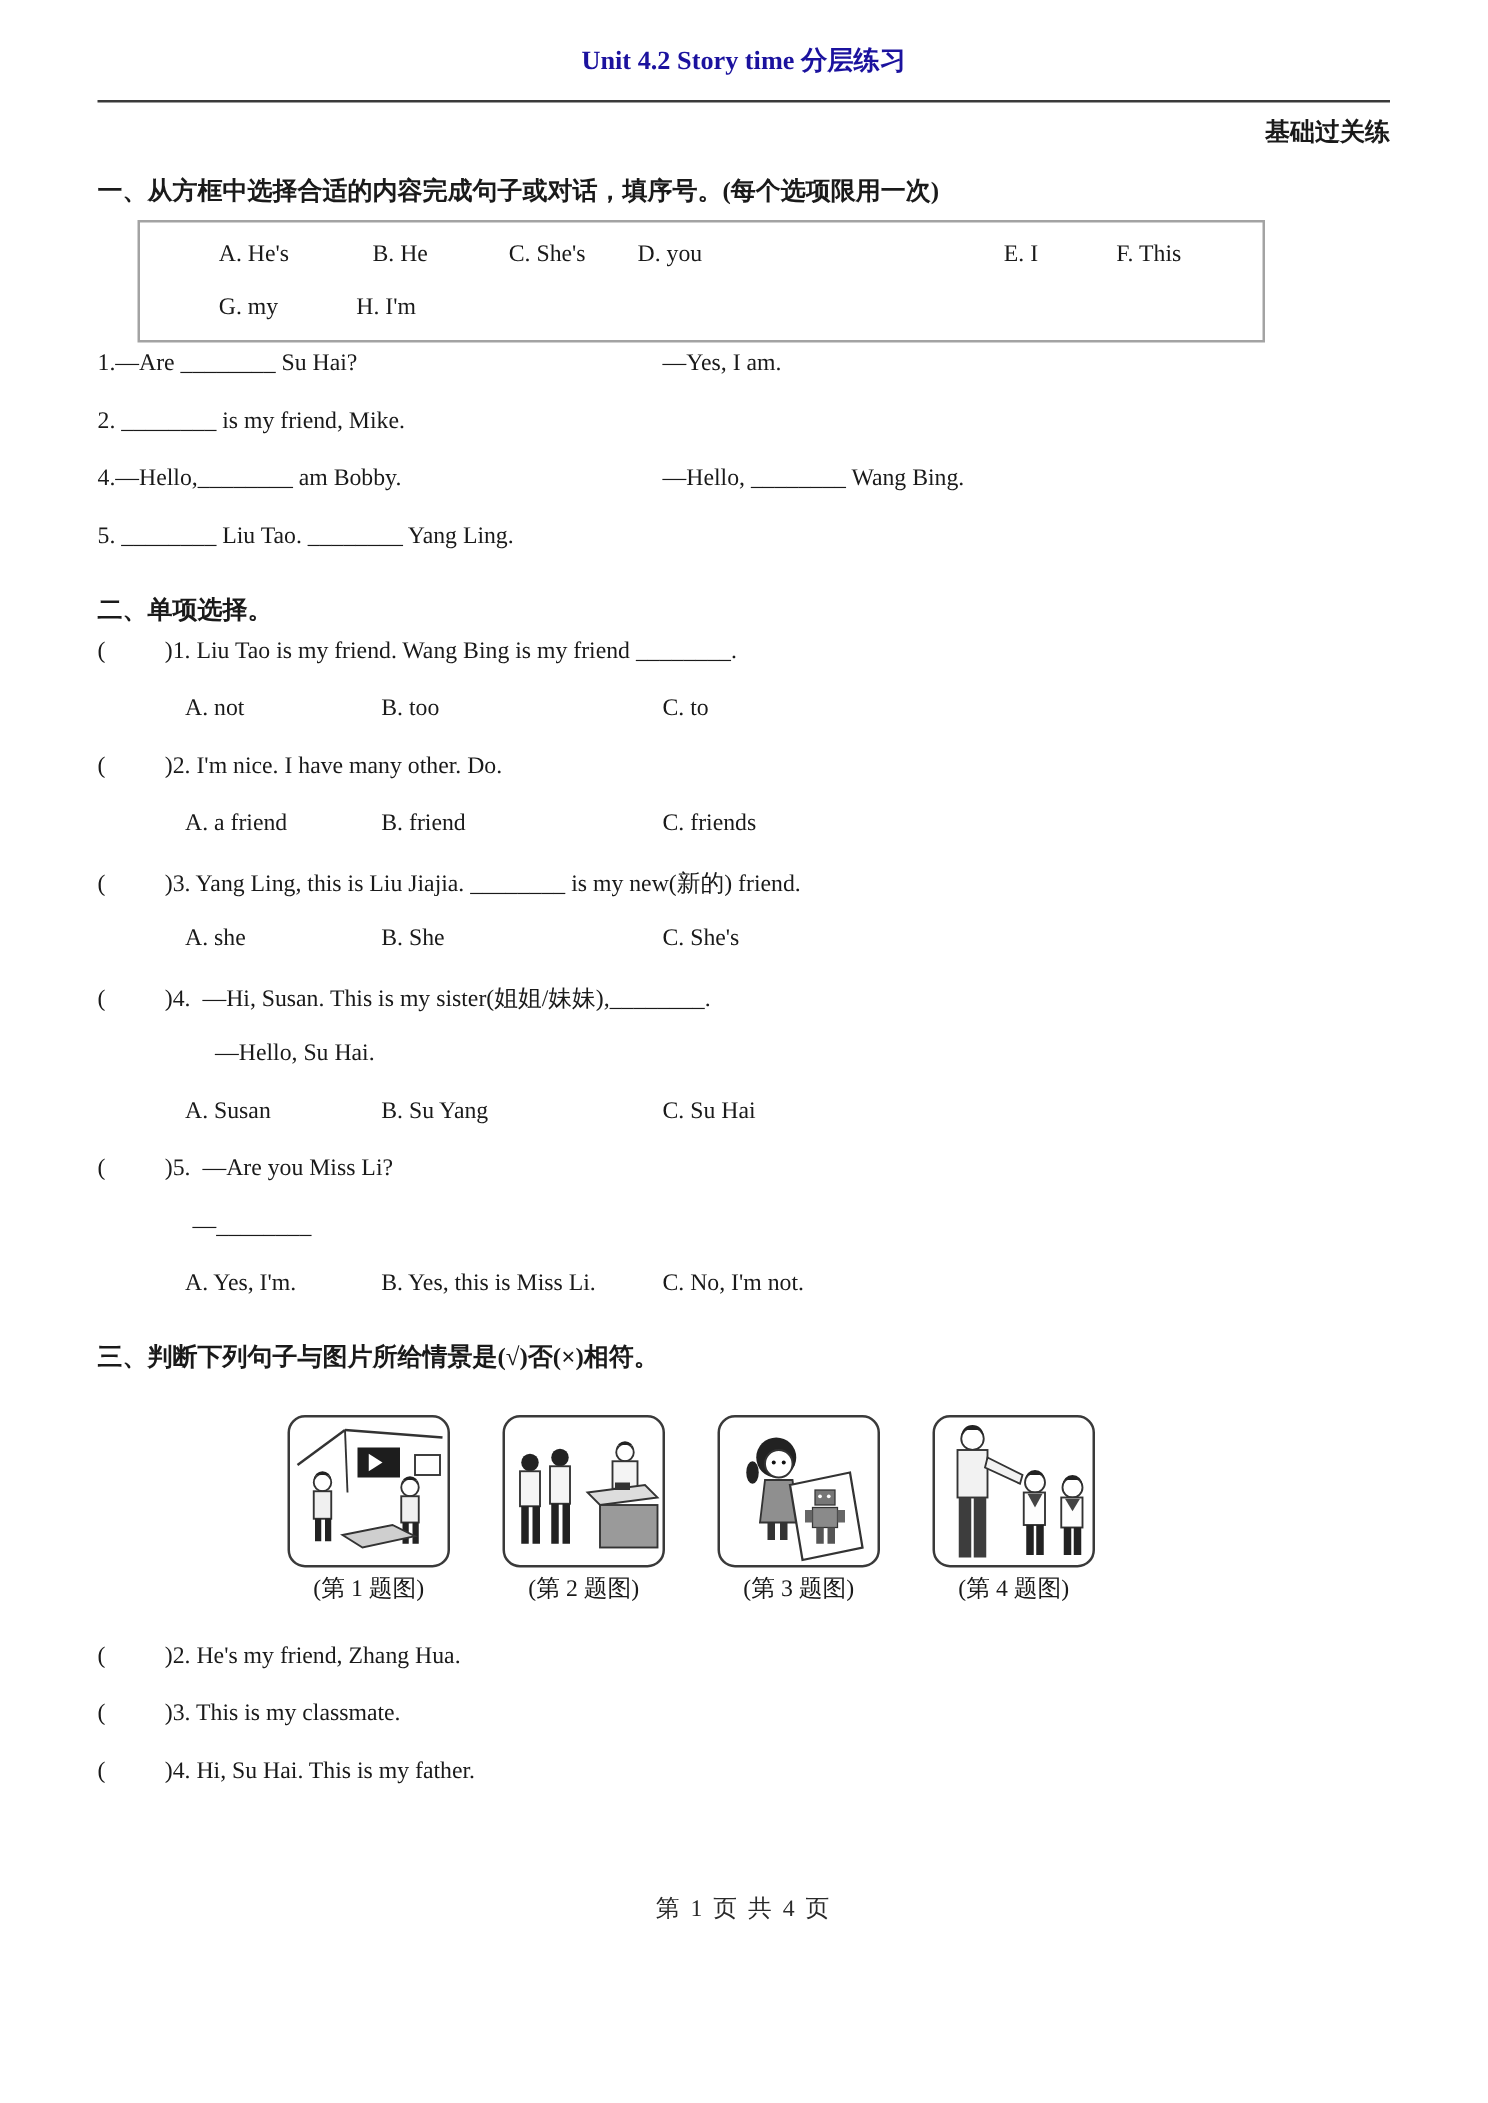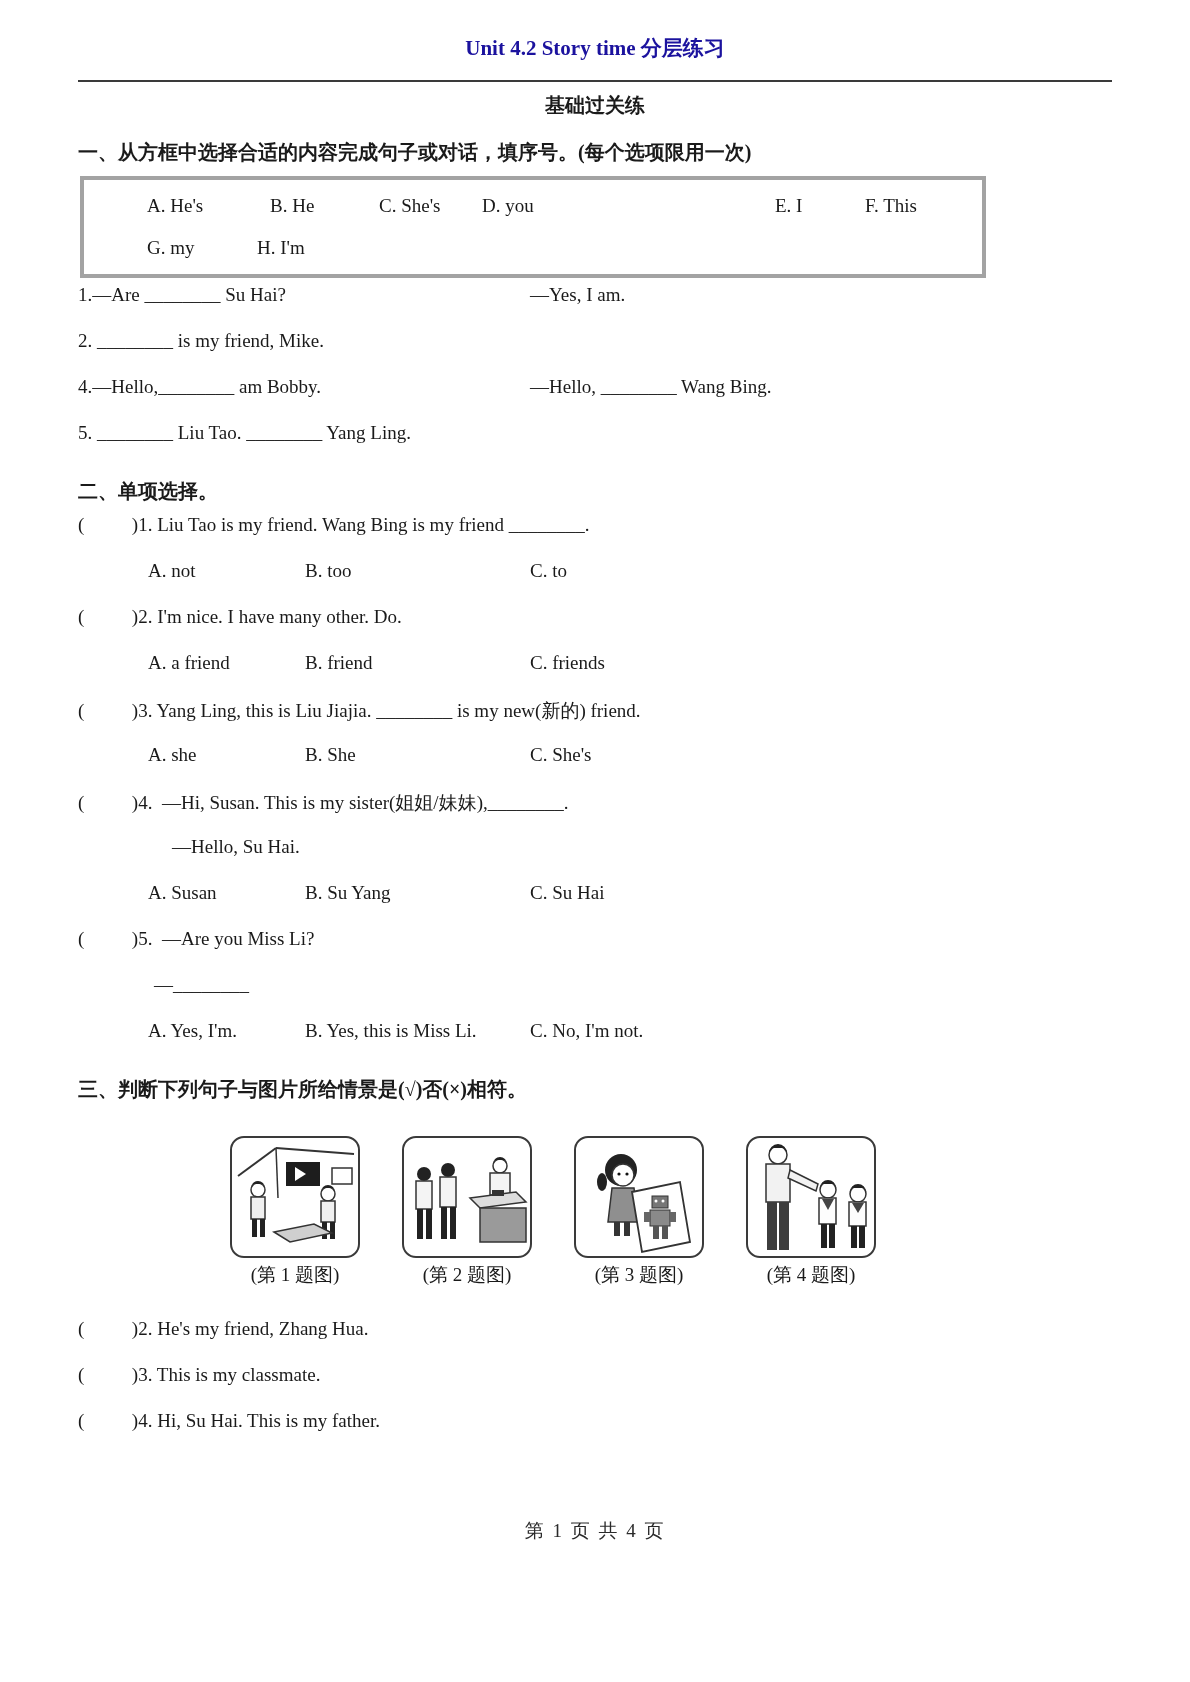--- a/index.html
+++ b/index.html
@@ -13,30 +13,30 @@
   .page{width:1190px;height:1442px;position:relative;}
   .content{margin:0 78px;}
   .pre{white-space:pre;}
 
   .doc-title{
     padding-top:34px;height:30px;
     text-align:center;font-size:21px;font-weight:bold;color:#1b129e;
   }
   .rule{border:none;border-top:2px solid #3a3a3a;margin:16px 0 0 0;}
   .doc-subtitle{
-    margin-top:10px;height:30px;text-align:center;
+    margin-top:10px;height:30px;text-align:right;
     font-size:20px;font-weight:bold;
   }
   .sec-head{
     margin-top:16px;height:28px;font-size:20px;font-weight:bold;
     display:flex;align-items:center;
   }
   .opt-box{
-    margin-top:10px;margin-left:2px;width:898px;height:94px;
-    border:4px solid #a3a3a3;position:relative;font-size:19px;
+    margin-top:10px;margin-left:32px;width:898px;height:94px;
+    border:2px solid #a3a3a3;position:relative;font-size:19px;
   }
   .opt-box span{position:absolute;height:24px;line-height:24px;}
   .r1{top:14px;} .r2{top:56px;}
   .bx-a{left:63px;} .bx-b{left:186px;} .bx-c{left:295px;}
   .bx-d{left:398px;} .bx-e{left:691px;} .bx-f{left:781px;}
   .bx-g{left:63px;} .bx-h{left:173px;}
 
   .row{height:46px;display:flex;align-items:flex-start;font-size:19px;}
   .s1-items{padding-top:6px;}
   .s1left{width:452px;display:inline-block;}

